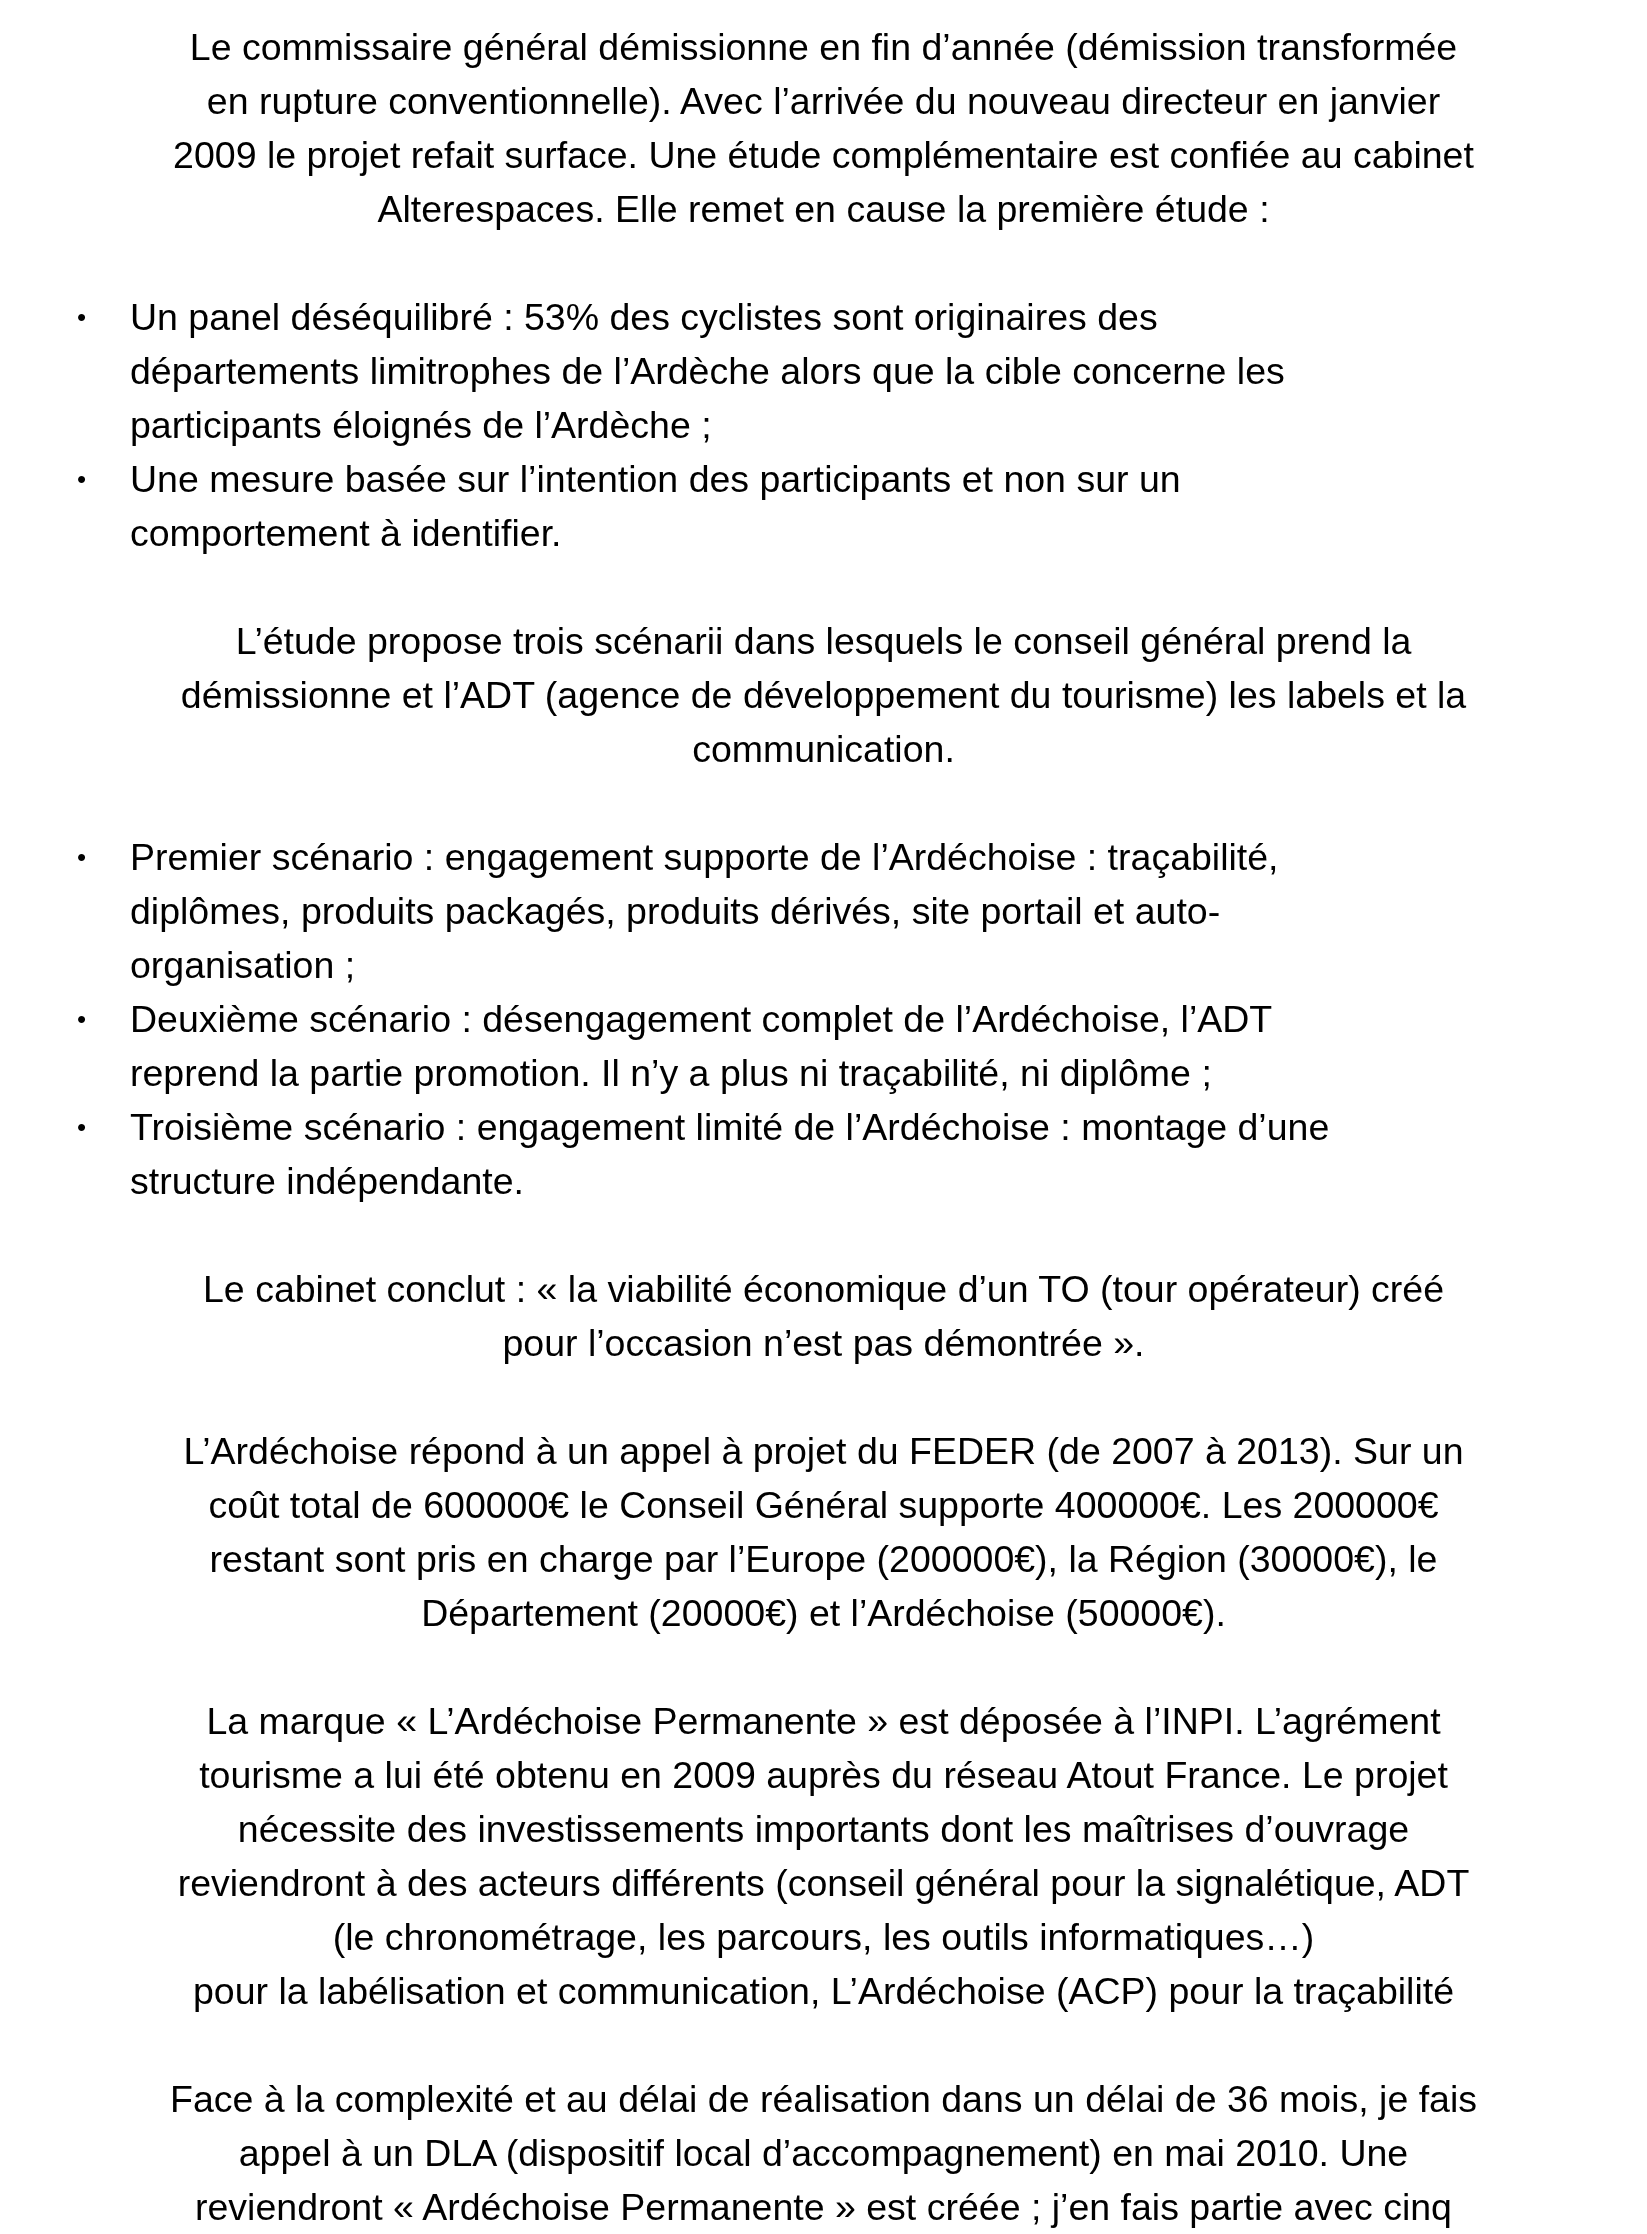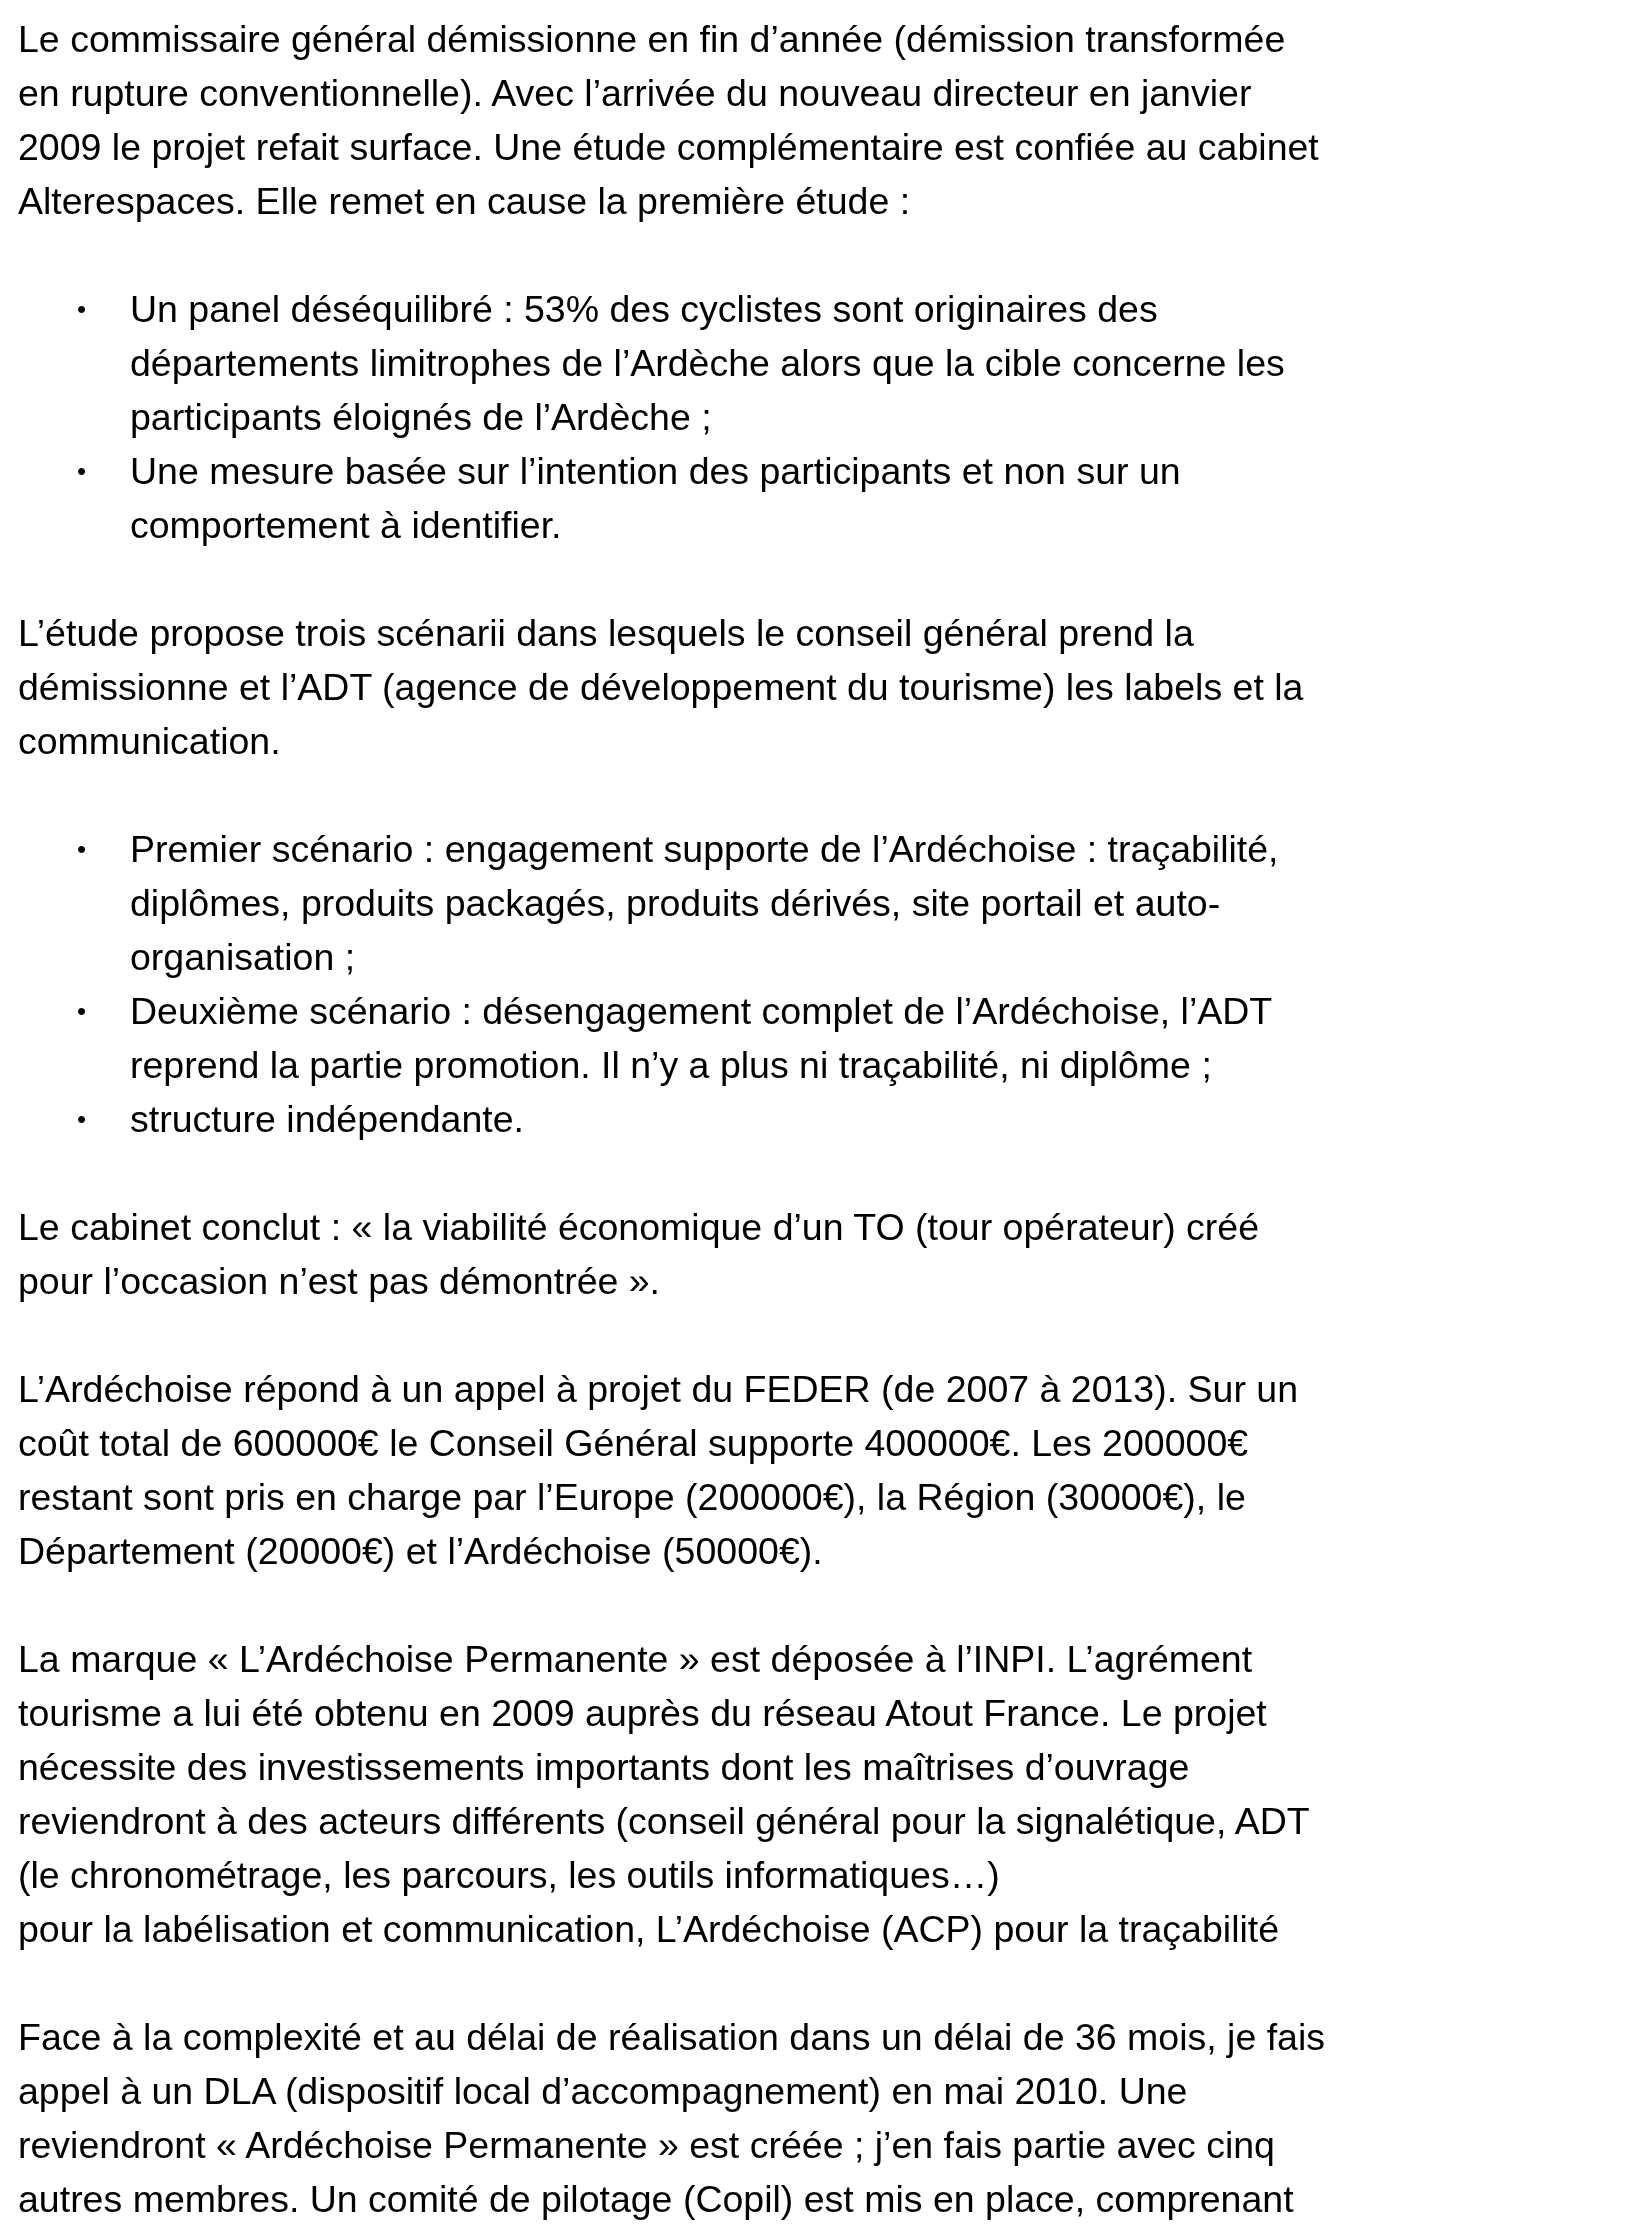--- a/index.html
+++ b/index.html
@@ -9,21 +9,22 @@
     overflow: hidden;
     font-family: "Liberation Sans", sans-serif;
     color: #000000;
   }
   .page {
     padding: 4px 18px 0 18px;
     font-size: 37.5px;
     line-height: 54px;
   }
   p {
-    margin: 8px 0 54px 0;
+    margin: 16px 0 54px 0;
+    text-align: center;
   }
   ul {
     margin: 0 0 54px 0;
     padding: 0 0 0 112px;
     list-style: none;
   }
   li {
     position: relative;
   }
   li .bullet {
@@ -75,20 +76,21 @@
       <span class="nowrap-line">diplômes, produits packagés, produits dérivés, site portail et auto-</span>
       <span class="nowrap-line">organisation ;</span>
     </li>
     <li>
       <span class="bullet">•</span>
       <span class="nowrap-line">Deuxième scénario : désengagement complet de l’Ardéchoise, l’ADT</span>
       <span class="nowrap-line">reprend la partie promotion. Il n’y a plus ni traçabilité, ni diplôme ;</span>
     </li>
     <li>
       <span class="bullet">•</span>
+      <span class="nowrap-line">Troisième scénario : engagement limité de l’Ardéchoise : montage d’une</span>
       <span class="nowrap-line">structure indépendante.</span>
     </li>
   </ul>
 
   <p>
     <span class="nowrap-line">Le cabinet conclut : « la viabilité économique d’un TO (tour opérateur) créé</span>
     <span class="nowrap-line">pour l’occasion n’est pas démontrée ».</span>
   </p>
 
   <p>

